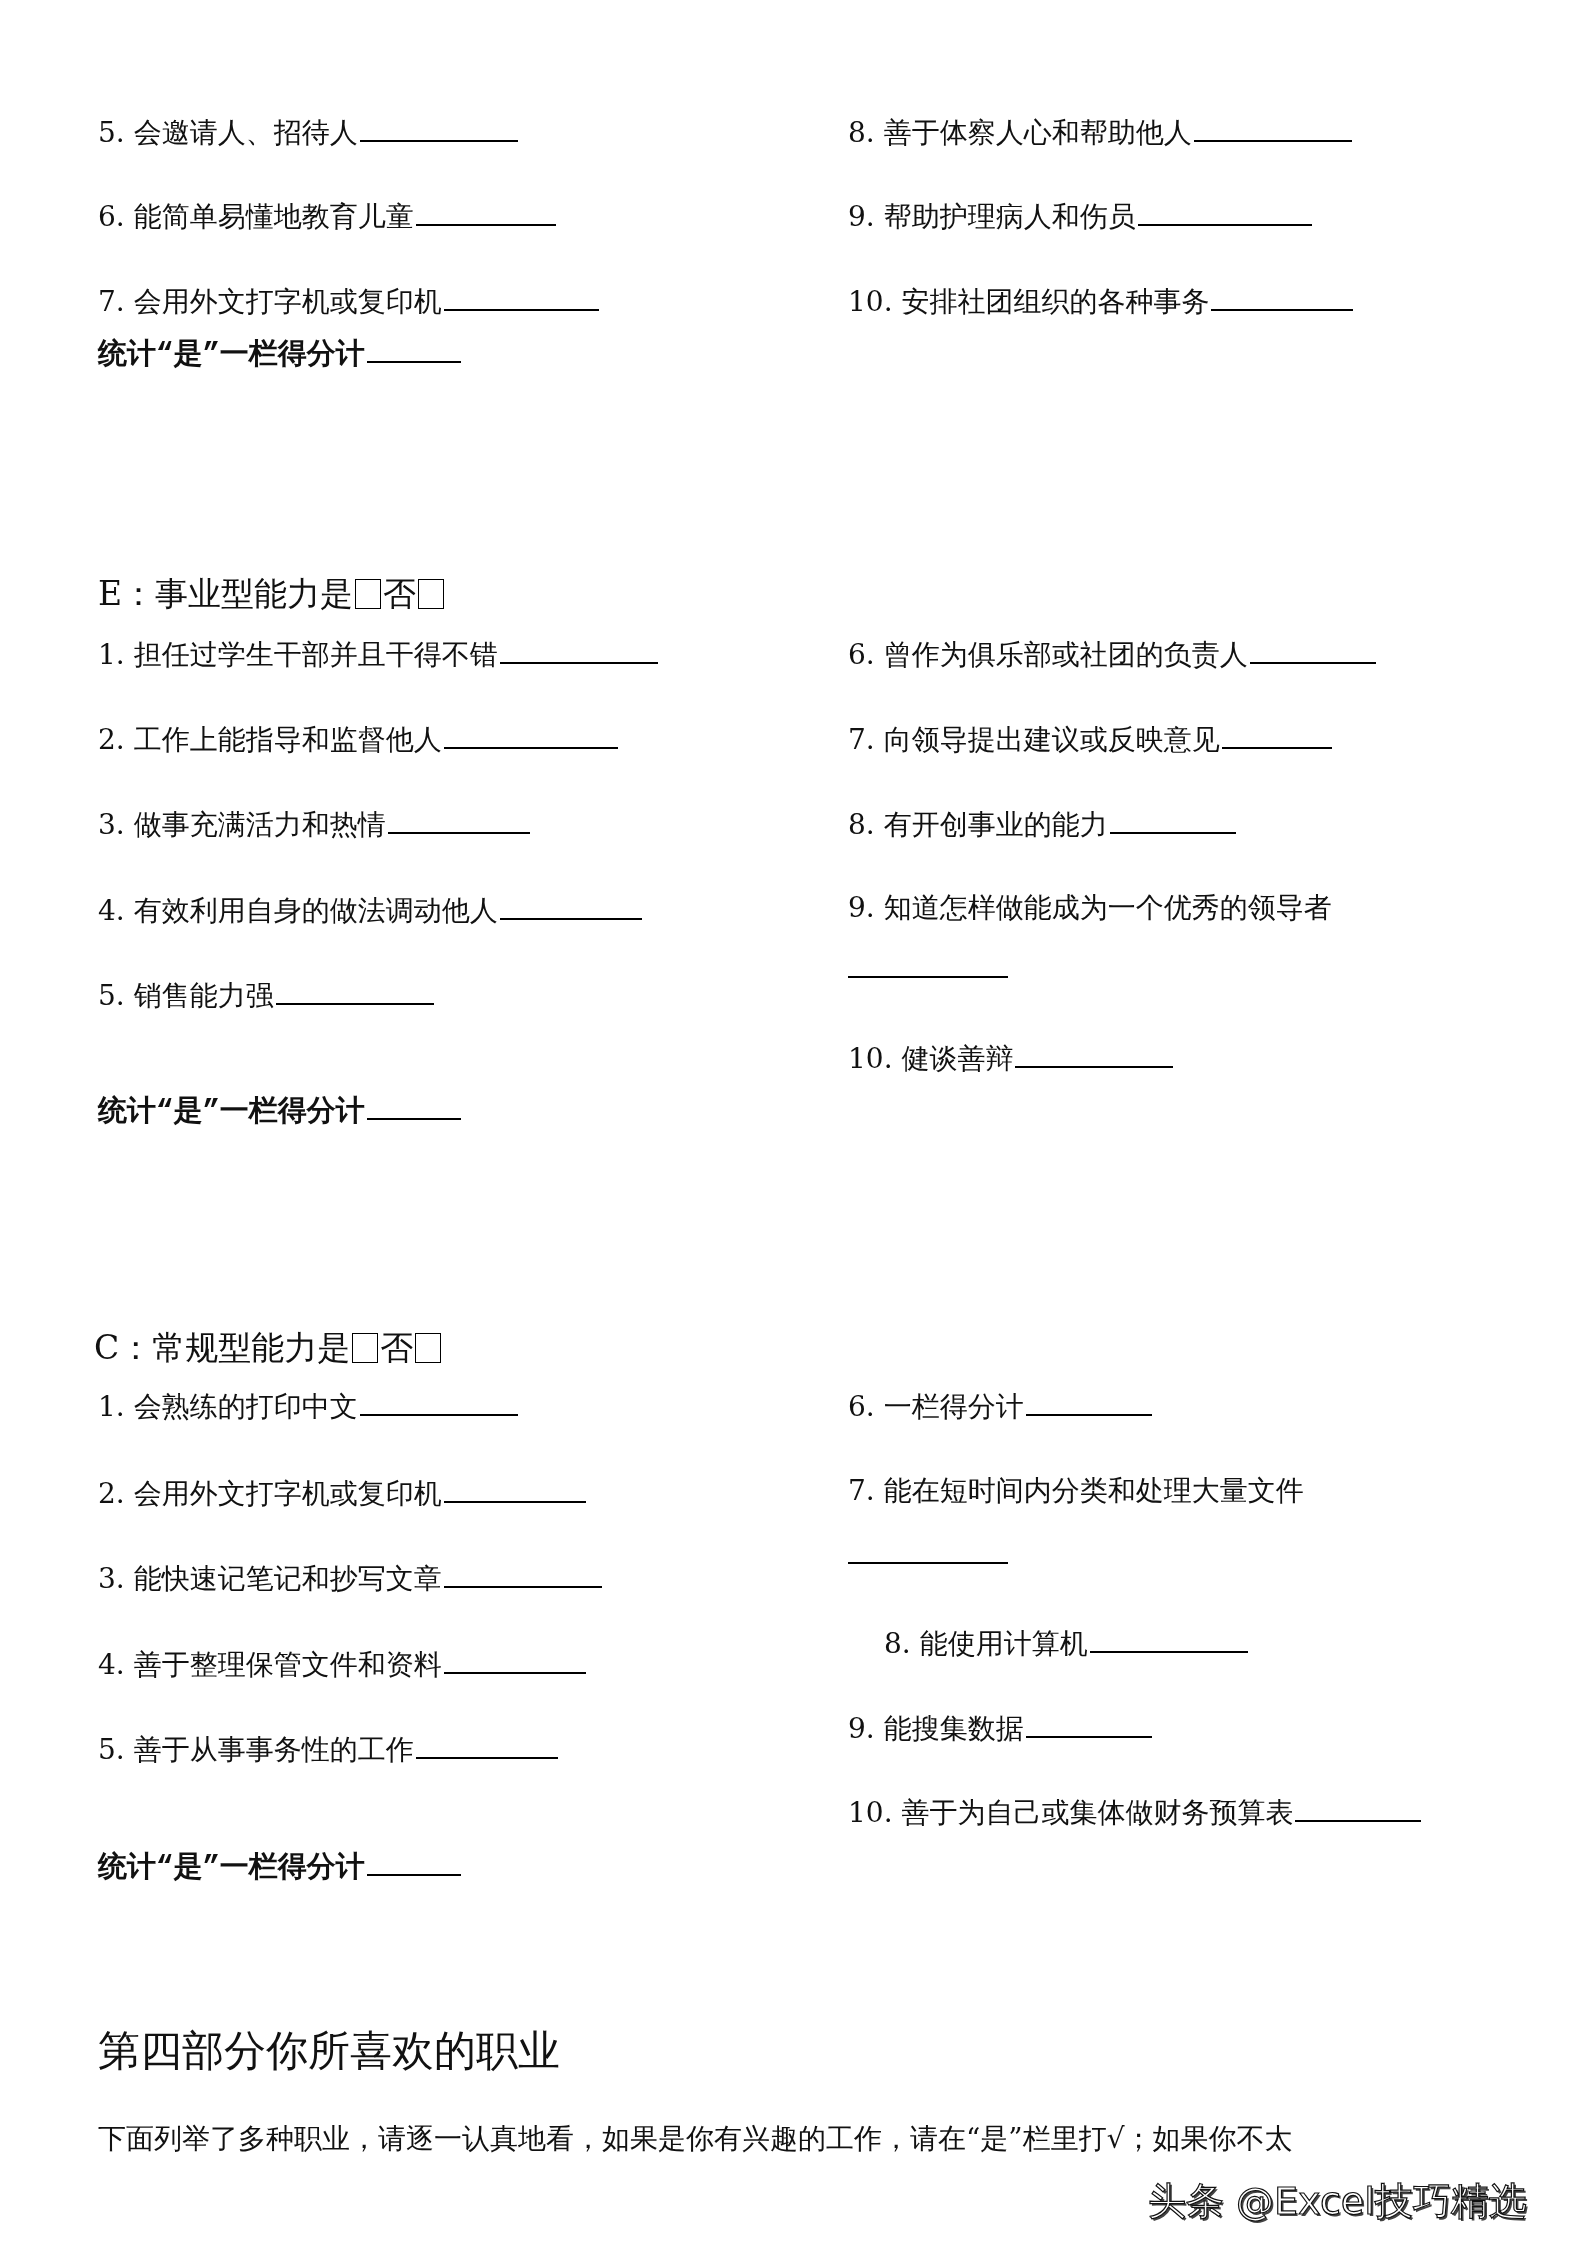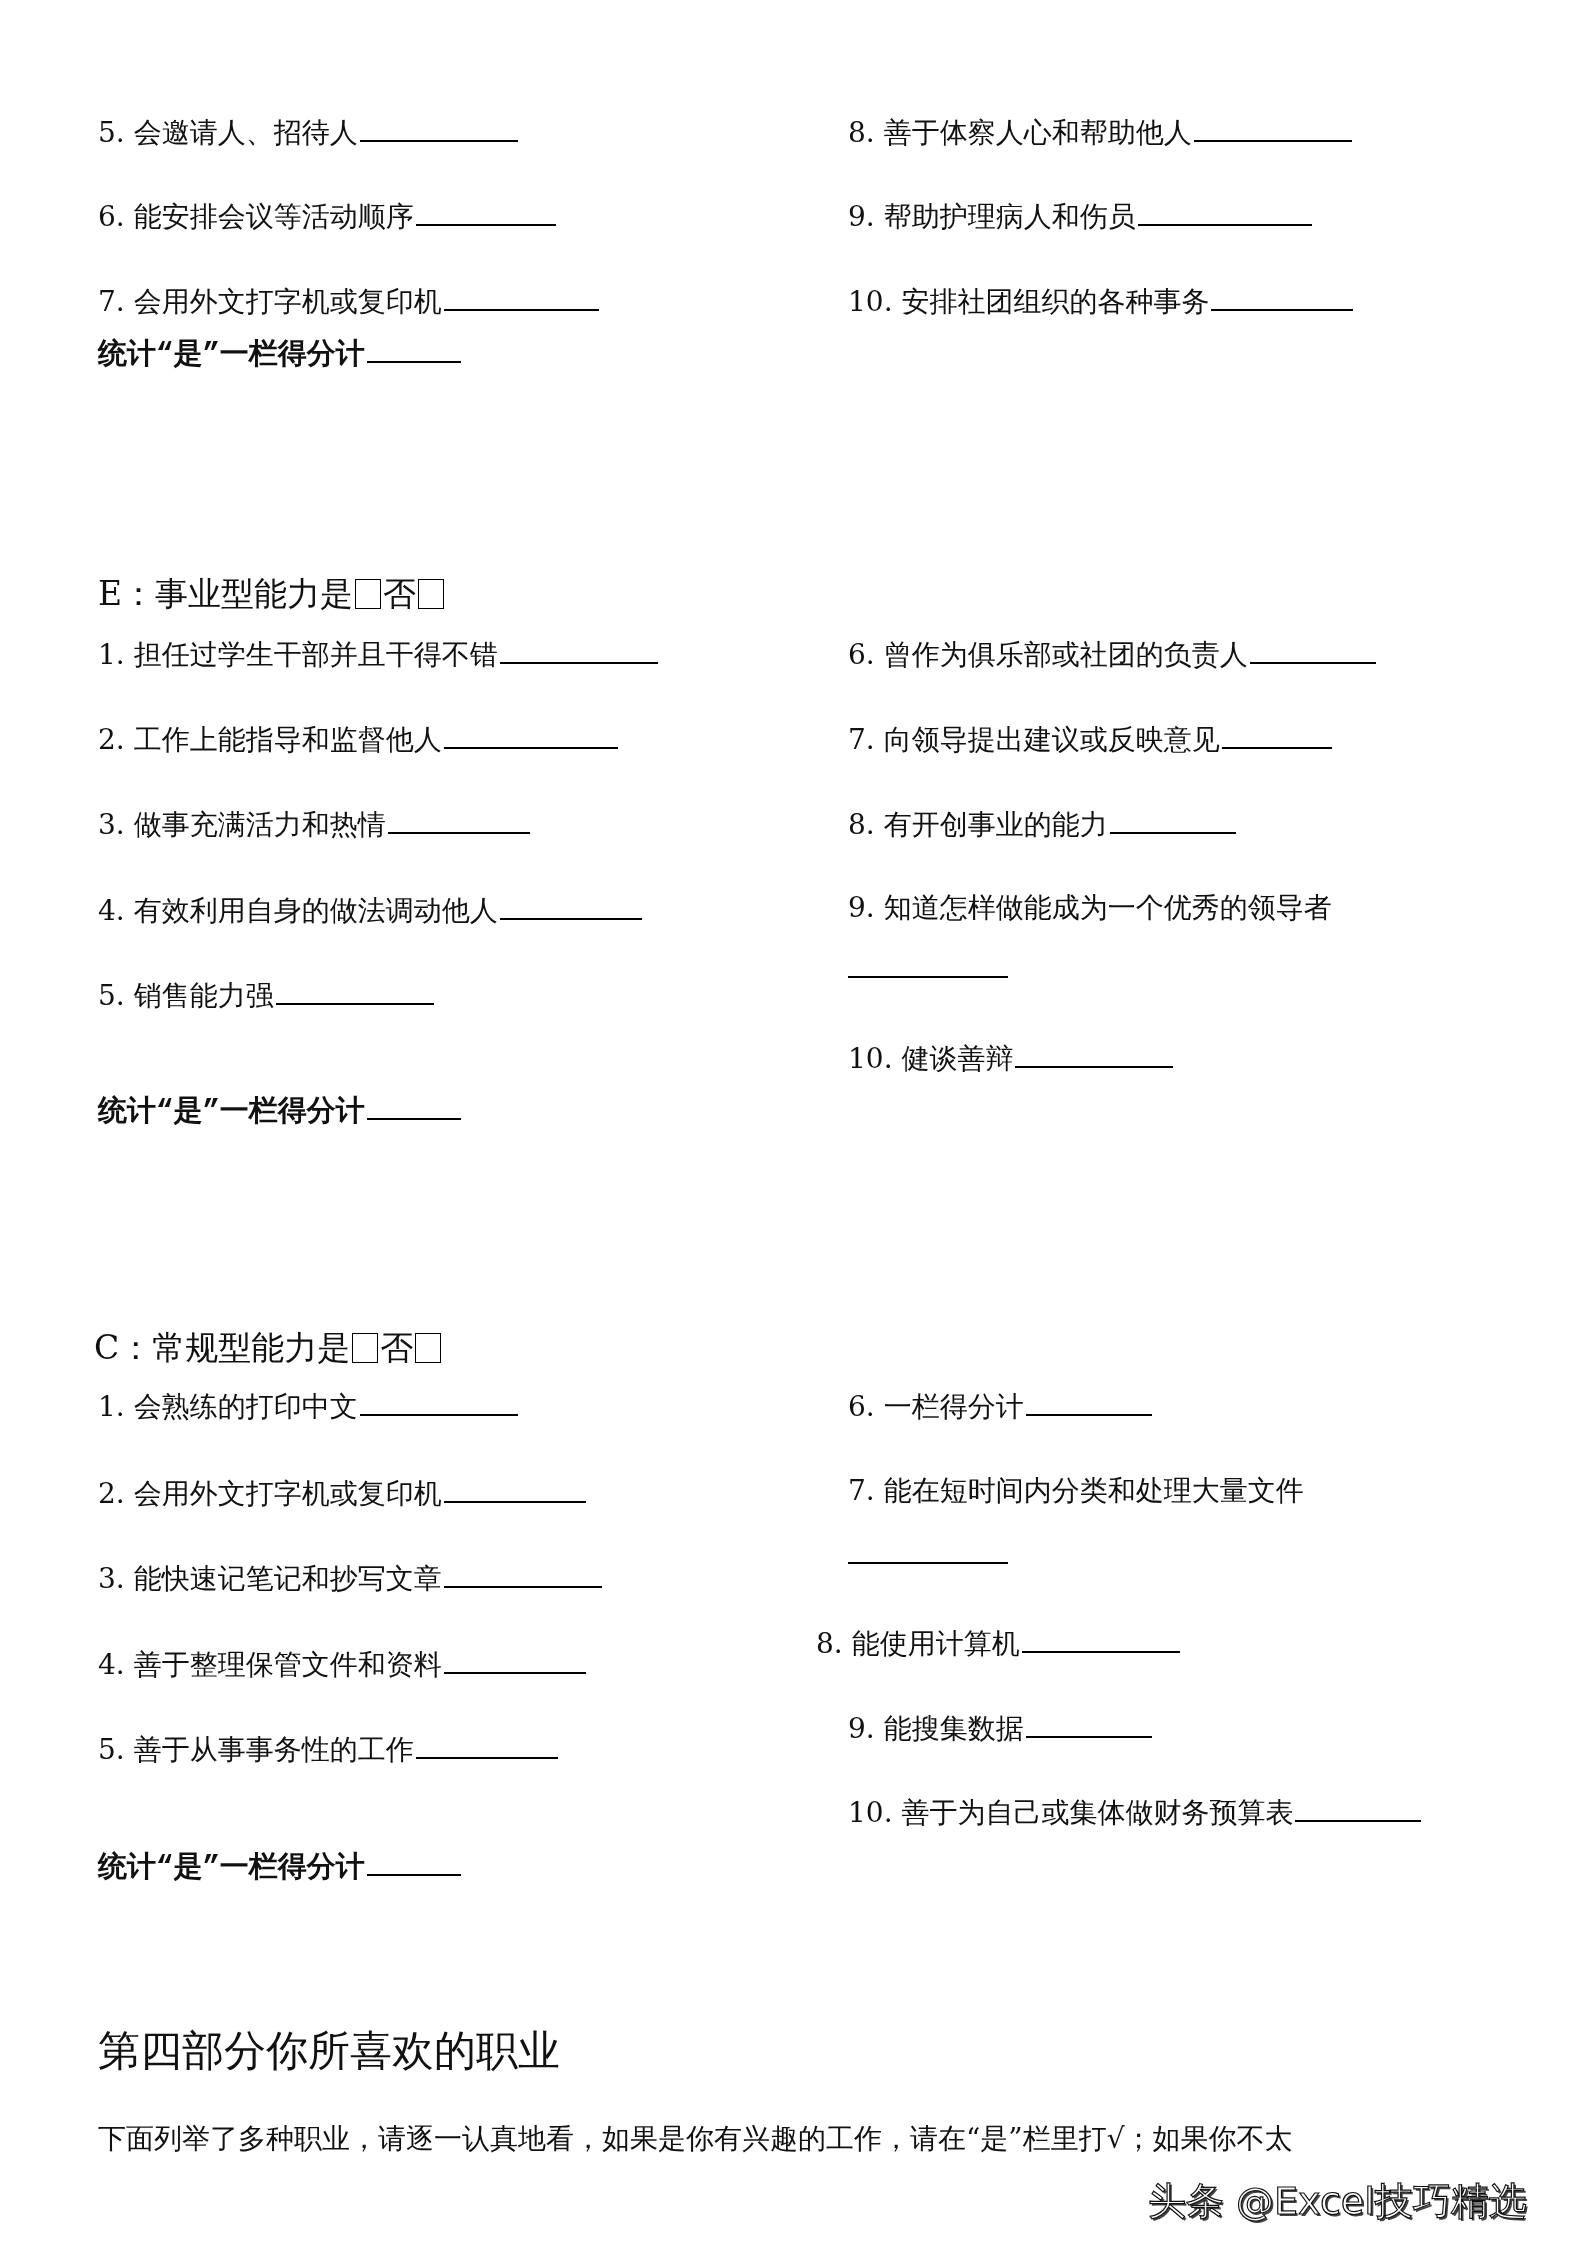--- a/index.html
+++ b/index.html
@@ -15,21 +15,21 @@
   .watermark { position:absolute; font-family:"DejaVu Sans","Liberation Sans",sans-serif; font-size:38px;
                color:#fff; -webkit-text-stroke:1.2px #111; text-shadow:2px 2px 0 #444; white-space:nowrap; }
 </style>
 </head>
 <body>
 
 <div class="line" style="left:98px;top:112px">
   <span>5.</span>&nbsp;<span>会邀请人、招待人</span><span class="blank" style="width:158px"></span>
 </div>
 <div class="line" style="left:98px;top:196px">
-  <span>6.</span>&nbsp;<span>能安排会议等活动顺序</span><span class="blank" style="width:140px"></span>
+  <span>6.</span>&nbsp;<span>能简单易懂地教育儿童</span><span class="blank" style="width:140px"></span>
 </div>
 <div class="line" style="left:98px;top:281px">
   <span>7.</span>&nbsp;<span>会用外文打字机或复印机</span><span class="blank" style="width:155px"></span>
 </div>
 <div class="line" style="left:848px;top:112px">
   <span>8.</span>&nbsp;<span>善于体察人心和帮助他人</span><span class="blank" style="width:158px"></span>
 </div>
 <div class="line" style="left:848px;top:196px">
   <span>9.</span>&nbsp;<span>帮助护理病人和伤员</span><span class="blank" style="width:174px"></span>
 </div>
@@ -101,21 +101,21 @@
   <span>5.</span>&nbsp;<span>善于从事事务性的工作</span><span class="blank" style="width:142px"></span>
 </div>
 
 <div class="line" style="left:848px;top:1386px">
   <span>6.</span>&nbsp;<span>一栏得分计</span><span class="blank" style="width:126px"></span>
 </div>
 <div class="line" style="left:848px;top:1473px">
   <span>7.</span>&nbsp;<span>能在短时间内分类和处理大量文件</span>
 </div>
 <div class="blank-solo" style="left:848px;top:1562px;width:160px"></div>
-<div class="line" style="left:816px;top:1623px">
+<div class="line" style="left:884px;top:1623px">
   <span>8.</span>&nbsp;<span>能使用计算机</span><span class="blank" style="width:158px"></span>
 </div>
 <div class="line" style="left:848px;top:1708px">
   <span>9.</span>&nbsp;<span>能搜集数据</span><span class="blank" style="width:126px"></span>
 </div>
 <div class="line" style="left:848px;top:1792px">
   <span>10.</span>&nbsp;<span>善于为自己或集体做财务预算表</span><span class="blank" style="width:126px"></span>
 </div>
 
 <div class="line bold" style="left:98px;top:1846px">

